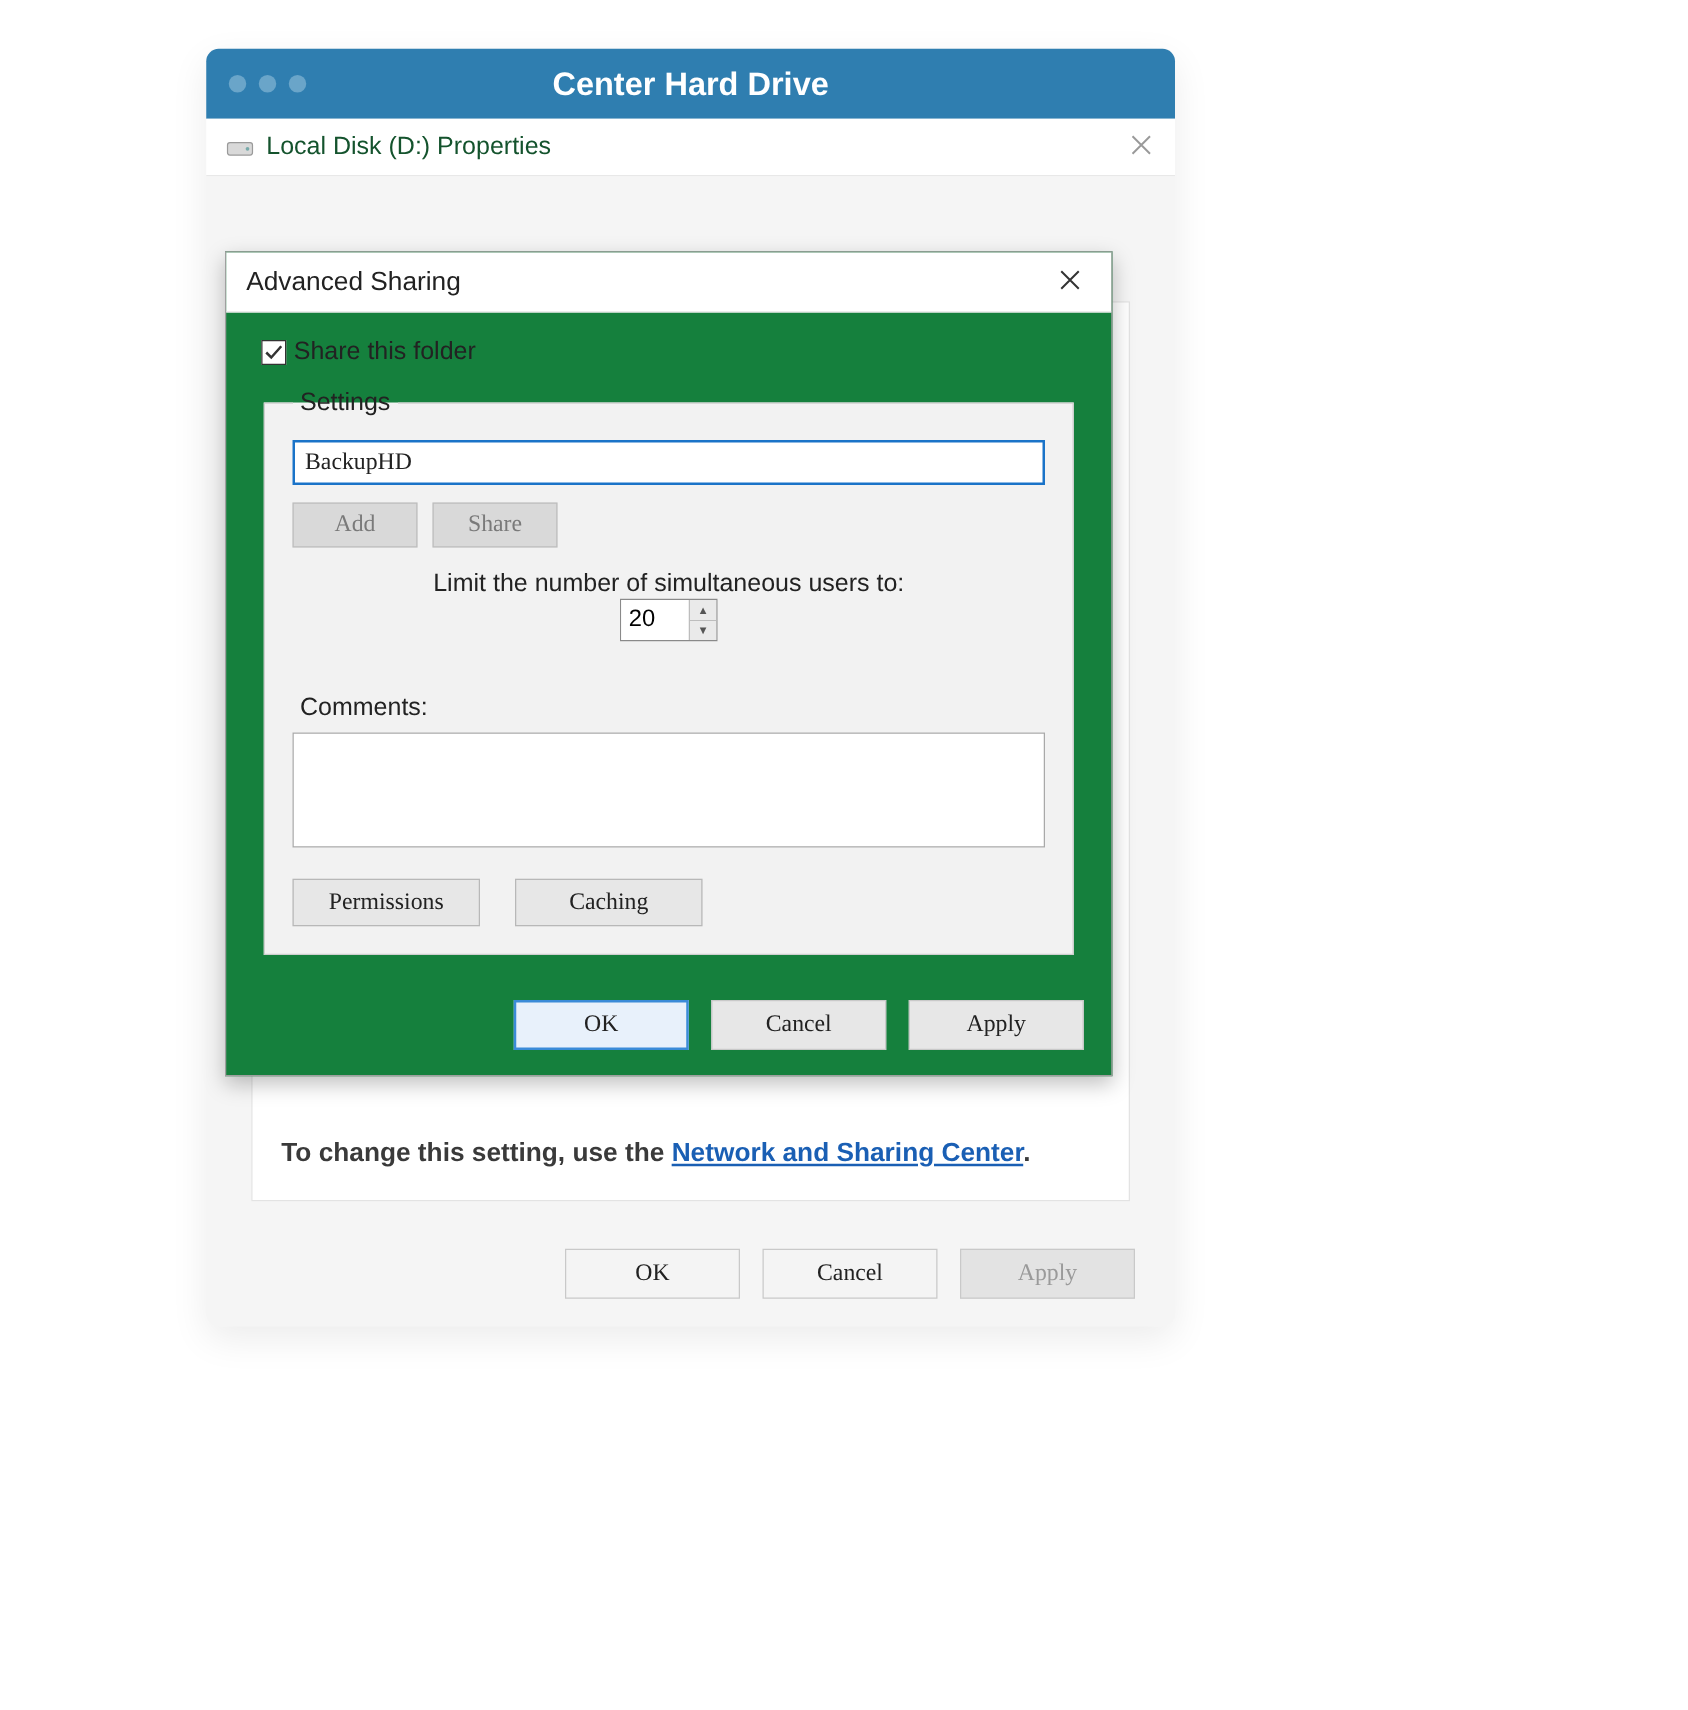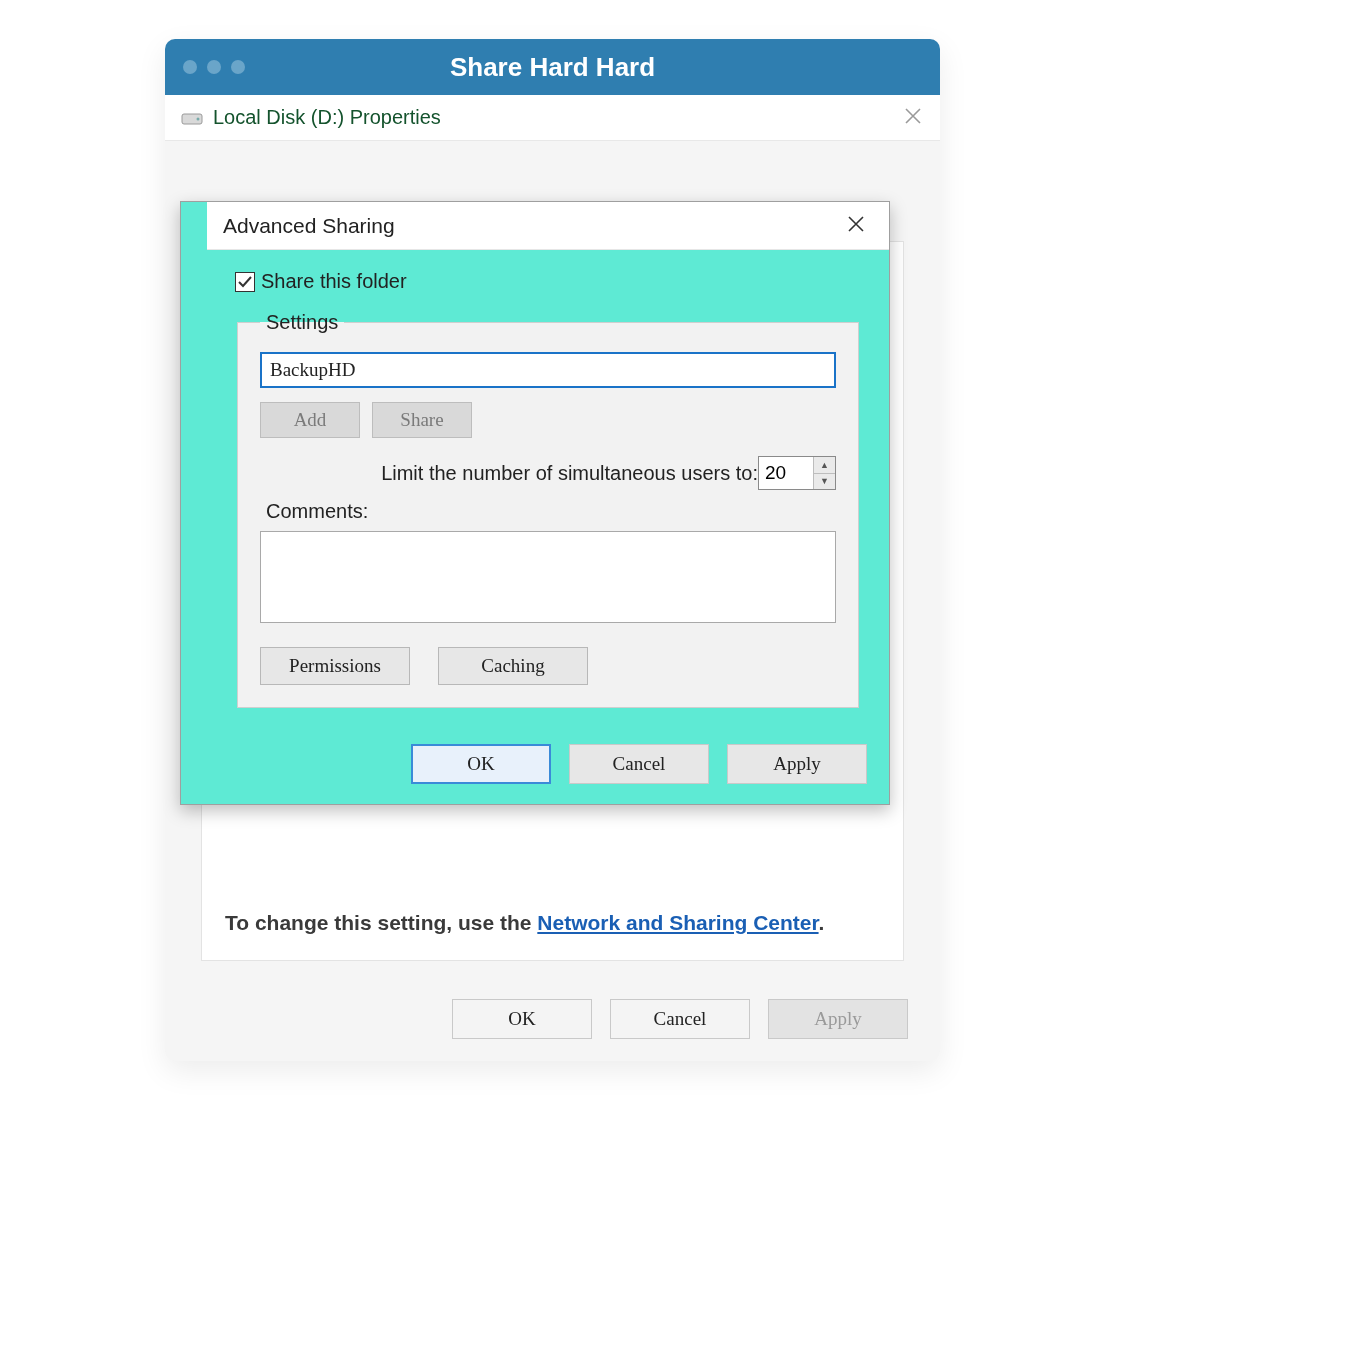--- a/index.html
+++ b/index.html
@@ -126,25 +126,24 @@
   .btn.light {
     background: #f4f4f4;
   }
 
   
   .modal {
     position: absolute;
     left: 15px;
     top: 60px;
     width: 710px;
-    background: #5eead4;
+    background: #15803d;
     border: 1px solid #9f9f9f;
     box-shadow: 0 6px 16px rgba(0,0,0,0.25);
     z-index: 10;
-    padding-left: 26px;
   }
   .modal-header {
     background: #fff;
     height: 48px;
     display: flex;
     align-items: center;
     justify-content: space-between;
     padding: 0 16px;
     font-size: 21px;
     color: #222;
@@ -216,21 +215,22 @@
     background: #d9d9d9;
     border: 1px solid #bdbdbd;
     color: #7a7a7a;
   }
   .limit-row {
     display: flex;
     align-items: center;
     justify-content: flex-end;
     font-size: 20px;
     color: #222;
-    margin-bottom: 10px;
+    margin-bottom: 42px;
+    flex-direction: column;
   }
   .spinner {
     display: flex;
     border: 1px solid #8a8a8a;
     height: 34px;
     background: #fff;
   }
   .spinner input {
     width: 54px;
     border: none;
@@ -294,21 +294,21 @@
 </head>
 <body>
 
 <div class="outer-window">
   <div class="titlebar">
     <div class="traffic">
       <span class="dot"></span>
       <span class="dot"></span>
       <span class="dot"></span>
     </div>
-    <div class="titlebar-title">Share Hard Hard</div>
+    <div class="titlebar-title">Center Hard Drive</div>
   </div>
 
   <div class="prop-header">
     <span class="disk-icon">
       <svg width="22" height="16" viewBox="0 0 22 16">
         <rect x="1" y="4" width="20" height="10" rx="2" fill="#d9d9d9" stroke="#9a9a9a"></rect>
         <circle cx="17" cy="9" r="1.5" fill="#7aa"></circle>
       </svg>
     </span>
     <span>Local Disk (D:) Properties</span>

